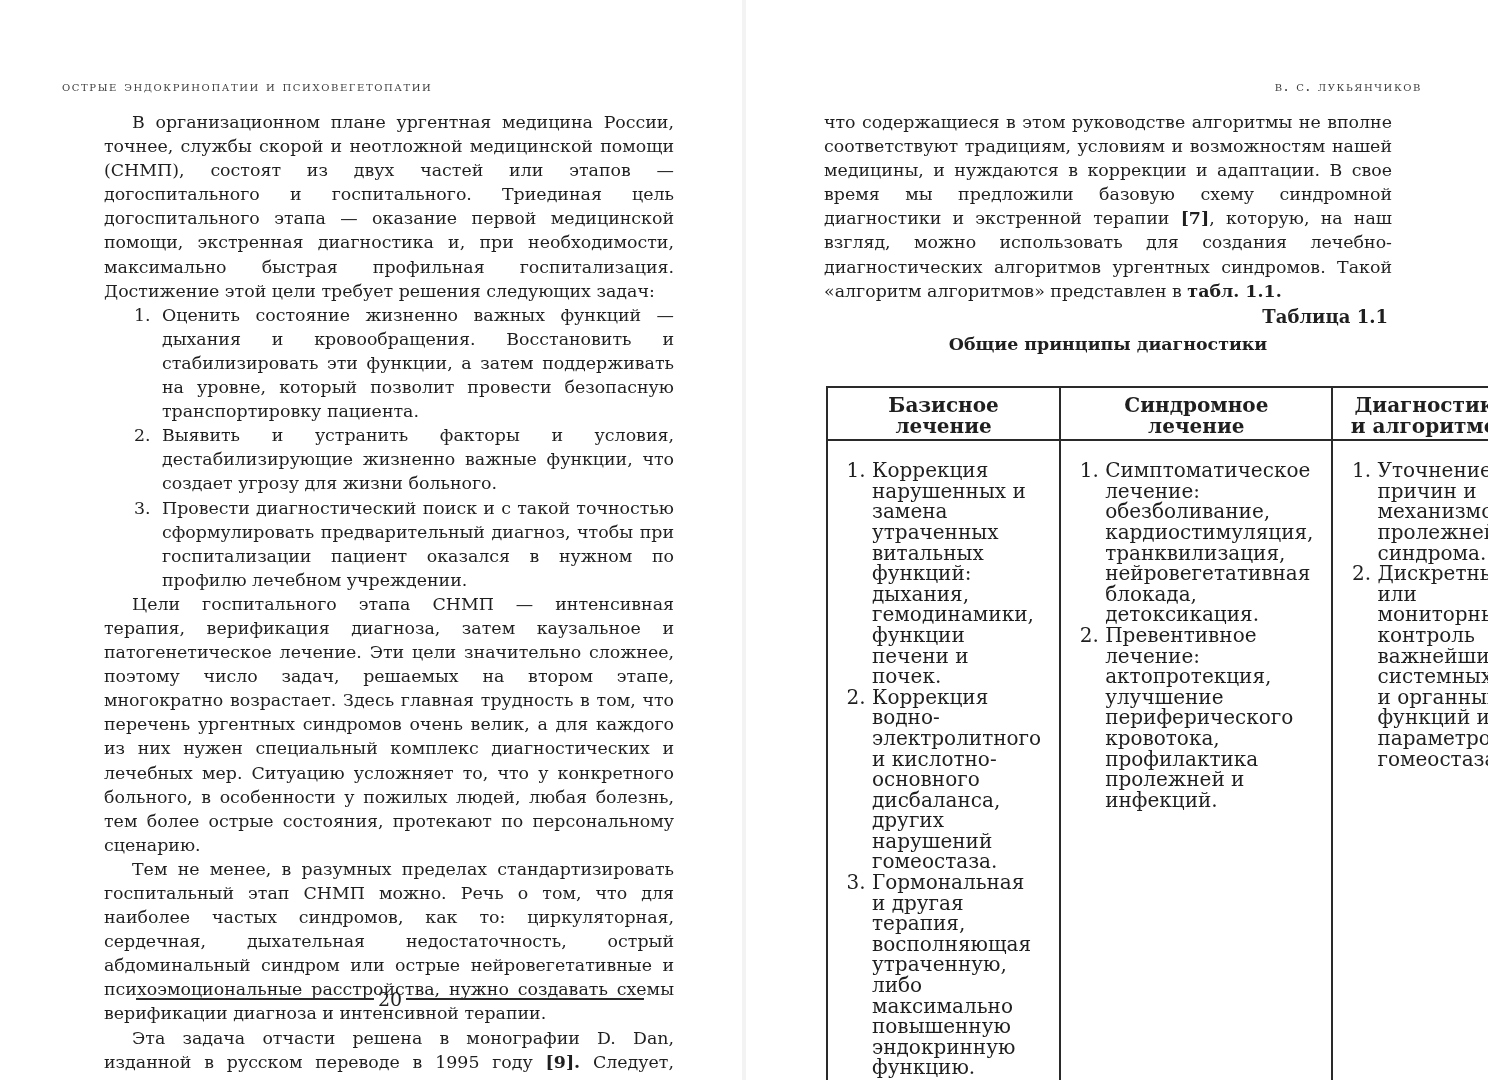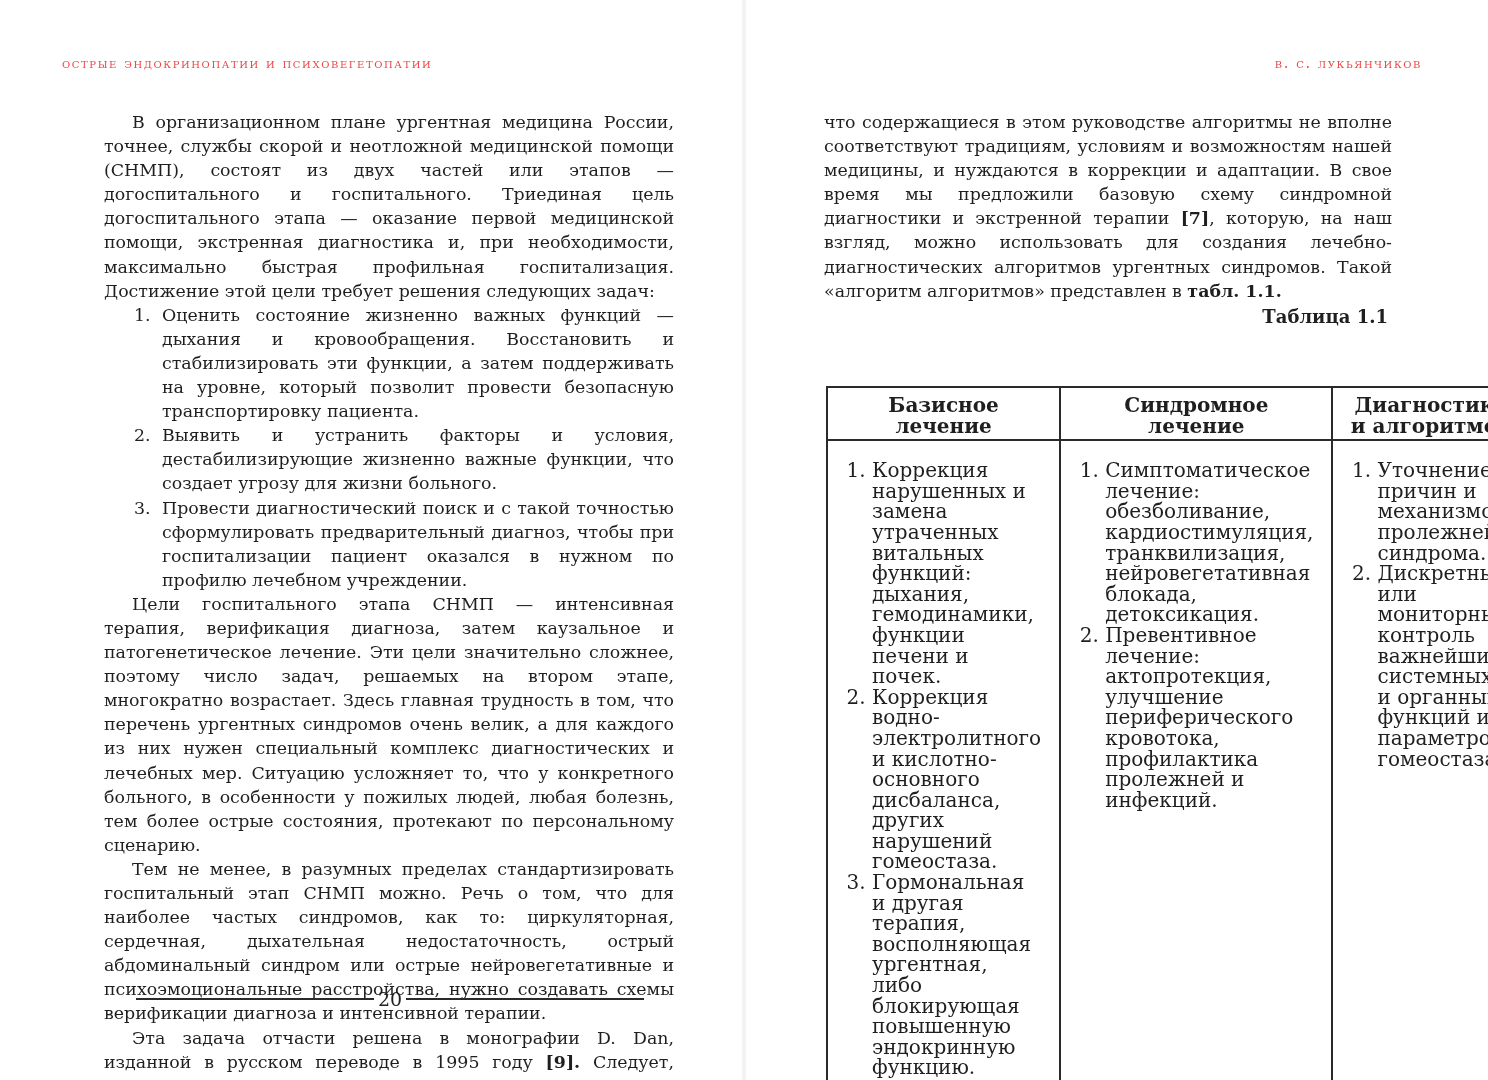--- a/index.html
+++ b/index.html
@@ -2,22 +2,22 @@
 <html><head>
 <meta charset="utf-8">
 <style>
   html, body { margin:0; padding:0; }
   body { width:1488px; height:1080px; background:#ffffff; position:relative; overflow:hidden;
          font-family:"DejaVu Serif", serif; color:#1f1f1f; }
   .page { position:absolute; top:0; height:1080px; background:#ffffff; }
   .page.left { left:0; width:742px; }
   .page.right { left:746px; width:742px; }
   .gutter { position:absolute; left:742px; top:0; width:4px; height:1080px; background:#f3f3f3; }
-  .running-head { position:absolute; top:55px; font-family:"DejaVu Serif", serif; font-size:14.5px;
-                  letter-spacing:1.6px; color:#ef4444; font-variant:small-caps; text-transform:lowercase; }
+  .running-head { position:absolute; top:78px; font-family:"DejaVu Serif", serif; font-size:14.5px;
+                  letter-spacing:1.6px; color:#404040; font-variant:small-caps; text-transform:lowercase; }
   .left .running-head { left:62px; }
   .right .running-head { right:66px; }
   .text { position:absolute; font-size:17.4px; line-height:24.1px; text-align:justify; hyphens:none; }
   .left .text { left:104px; top:110px; width:570px; }
   .right .text { left:78px; top:110px; width:568px; }
   .text p { margin:0; text-indent:28px; }
   .text p.cont { text-indent:0; }
   ol.tasks { margin:0; padding:0 0 0 52px; }
   ol.tasks li { padding-left:6px; }
   b, .bold { font-weight:bold; }
@@ -67,20 +67,21 @@
 
 <div class="page right">
   <div class="running-head">В. С. Лукьянчиков</div>
 
   <div class="text">
     <p class="cont"><span>что содержащиеся в этом руководстве алгоритмы не вполне соответствуют традициям, условиям и возможностям нашей медицины, и нуждаются в коррекции и адаптации. В свое время мы предложили базовую схему синдромной диагностики и экстренной терапии </span><b>[7]</b><span>, которую, на наш взгляд, можно использовать для создания лечебно-диагностических алгоритмов ургентных синдромов. Такой «алгоритм алгоритмов» представлен в </span><b>табл. 1.1.</b></p>
   </div>
 
   <div class="tbl-label">Таблица 1.1</div>
   <div class="tbl-title">
+    <div>Общие принципы диагностики</div>
   </div>
 
   <table class="t11">
     <thead>
       <tr>
         <th style="width:33%">
           <div>Базисное</div>
           <div>лечение</div>
         </th>
         <th style="width:33%">
@@ -92,21 +93,21 @@
           <div>и алгоритмов</div>
         </th>
       </tr>
     </thead>
     <tbody>
       <tr>
         <td>
           <ol>
             <li>Коррекция нарушенных и замена утраченных витальных функций: дыхания, гемодинамики, функции печени и почек.</li>
             <li>Коррекция водно-электролитного и кислотно-основного дисбаланса, других нарушений гомеостаза.</li>
-            <li>Гормональная и другая терапия, восполняющая ургентная, либо блокирующая повышенную эндокринную функцию.</li>
+            <li>Гормональная и другая терапия, восполняющая утраченную, либо максимально повышенную эндокринную функцию.</li>
             <li>Поддержание энергообмена.</li>
           </ol>
         </td>
         <td>
           <ol>
             <li>Симптоматическое лечение: обезболивание, кардиостимуляция, транквилизация, нейровегетативная блокада, детоксикация.</li>
             <li>Превентивное лечение: актопротекция, улучшение периферического кровотока, профилактика пролежней и инфекций.</li>
           </ol>
         </td>
         <td>

